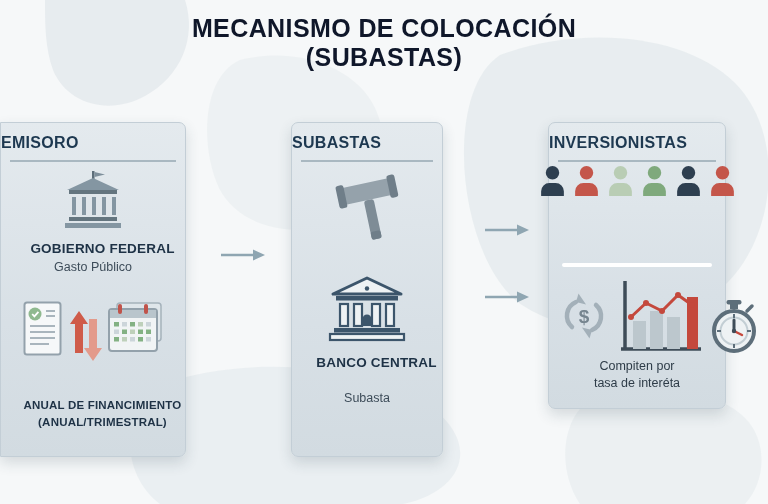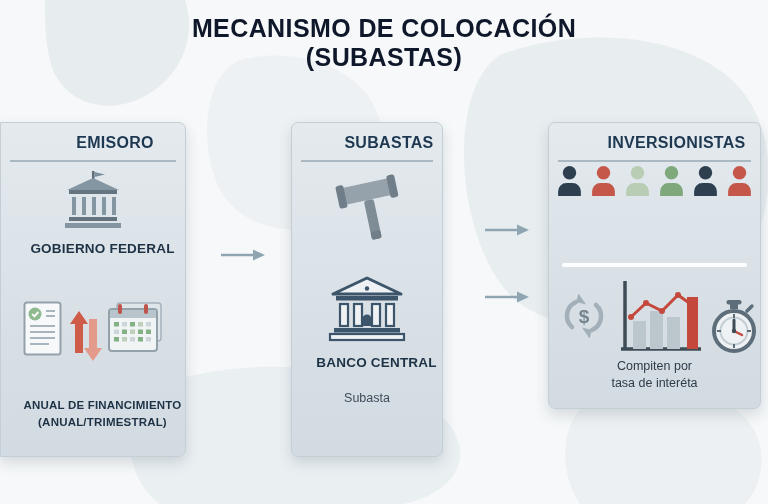--- a/index.html
+++ b/index.html
@@ -16,25 +16,25 @@
     color:#0f172a; letter-spacing:.4px;
   }
   .panel {
     position:absolute;
     background:linear-gradient(180deg,#e4eaee 0%, #d8e0e6 60%, #d2dbe1 100%);
     border:1px solid #c3ced6; border-radius:7px;
     box-shadow:0 6px 14px rgba(40,60,75,.16);
   }
   .panel-emisor { left:0;   top:122px; width:186px; height:335px; border-top-left-radius:0; border-bottom-left-radius:0; }
   .panel-subastas { left:291px; top:122px; width:152px; height:335px; }
-  .panel-inversionistas { left:548px; top:122px; width:213px; height:287px; }
+  .panel-inversionistas { left:548px; top:122px; width:178px; height:287px; }
   .panel-header {
     position:absolute; top:11px; left:0; width:100%;
-    text-align:center; font-weight:bold; font-size:16px;
-    color:#1d3850; letter-spacing:.3px;padding-left:44px;
+    font-weight:bold; font-size:16px;
+    color:#1d3850; letter-spacing:.3px;
   }
   .panel-divider { position:absolute; top:37px; left:9px; right:9px; height:1.5px; background:#a9b8c1; }
   .lbl { position:absolute; left:0; width:100%; text-align:center; }
   .lbl.bold  { font-weight:bold; color:#1e3246; font-size:13.5px; letter-spacing:.2px;padding-left:19px; }
   .lbl.sub   { color:#3d4c59; font-size:12.5px; }
   .lbl.small { font-size:11.5px; }
   .lbl.cap   { color:#2e3c48; font-size:12.5px; }
   .icon-abs { position:absolute; line-height:0; }
   .center-x { left:50%; transform:translateX(-50%); }
   .investors-row {
@@ -82,20 +82,21 @@
         <rect x="23" y="26" width="4" height="18" fill="#8496a2"></rect>
         <rect x="33" y="26" width="4" height="18" fill="#8496a2"></rect>
         <rect x="43" y="26" width="4" height="18" fill="#8496a2"></rect>
         <rect x="53" y="26" width="4" height="18" fill="#8496a2"></rect>
         <rect x="10" y="46" width="48" height="4" fill="#64757f"></rect>
         <rect x="6" y="52" width="56" height="5" fill="#8496a2"></rect>
       </svg>
     </span>
 
     <div class="lbl bold" style="top:118px">GOBIERNO FEDERAL</div>
+    <div class="lbl sub" style="top:137px">Gasto Público</div>
 
     <div>
       <span class="icon-abs" style="left:22px; top:178px">
         <svg width="42" height="56" viewBox="0 0 42 56">
           <rect x="1.5" y="1.5" width="36" height="52" rx="2.5" fill="#f6f8f9" stroke="#93a1ab" stroke-width="2"></rect>
           <circle cx="12" cy="13" r="6.5" fill="#8fb98f"></circle>
           <path d="M9.2,13 l2.2,2.4 l4,-4.6" stroke="#ffffff" stroke-width="1.8" fill="none"></path>
           <line x1="23" y1="10" x2="32" y2="10" stroke="#a9b5bd" stroke-width="2"></line>
           <line x1="23" y1="15" x2="32" y2="15" stroke="#a9b5bd" stroke-width="2"></line>
           <line x1="7" y1="25" x2="32" y2="25" stroke="#a9b5bd" stroke-width="2"></line>

